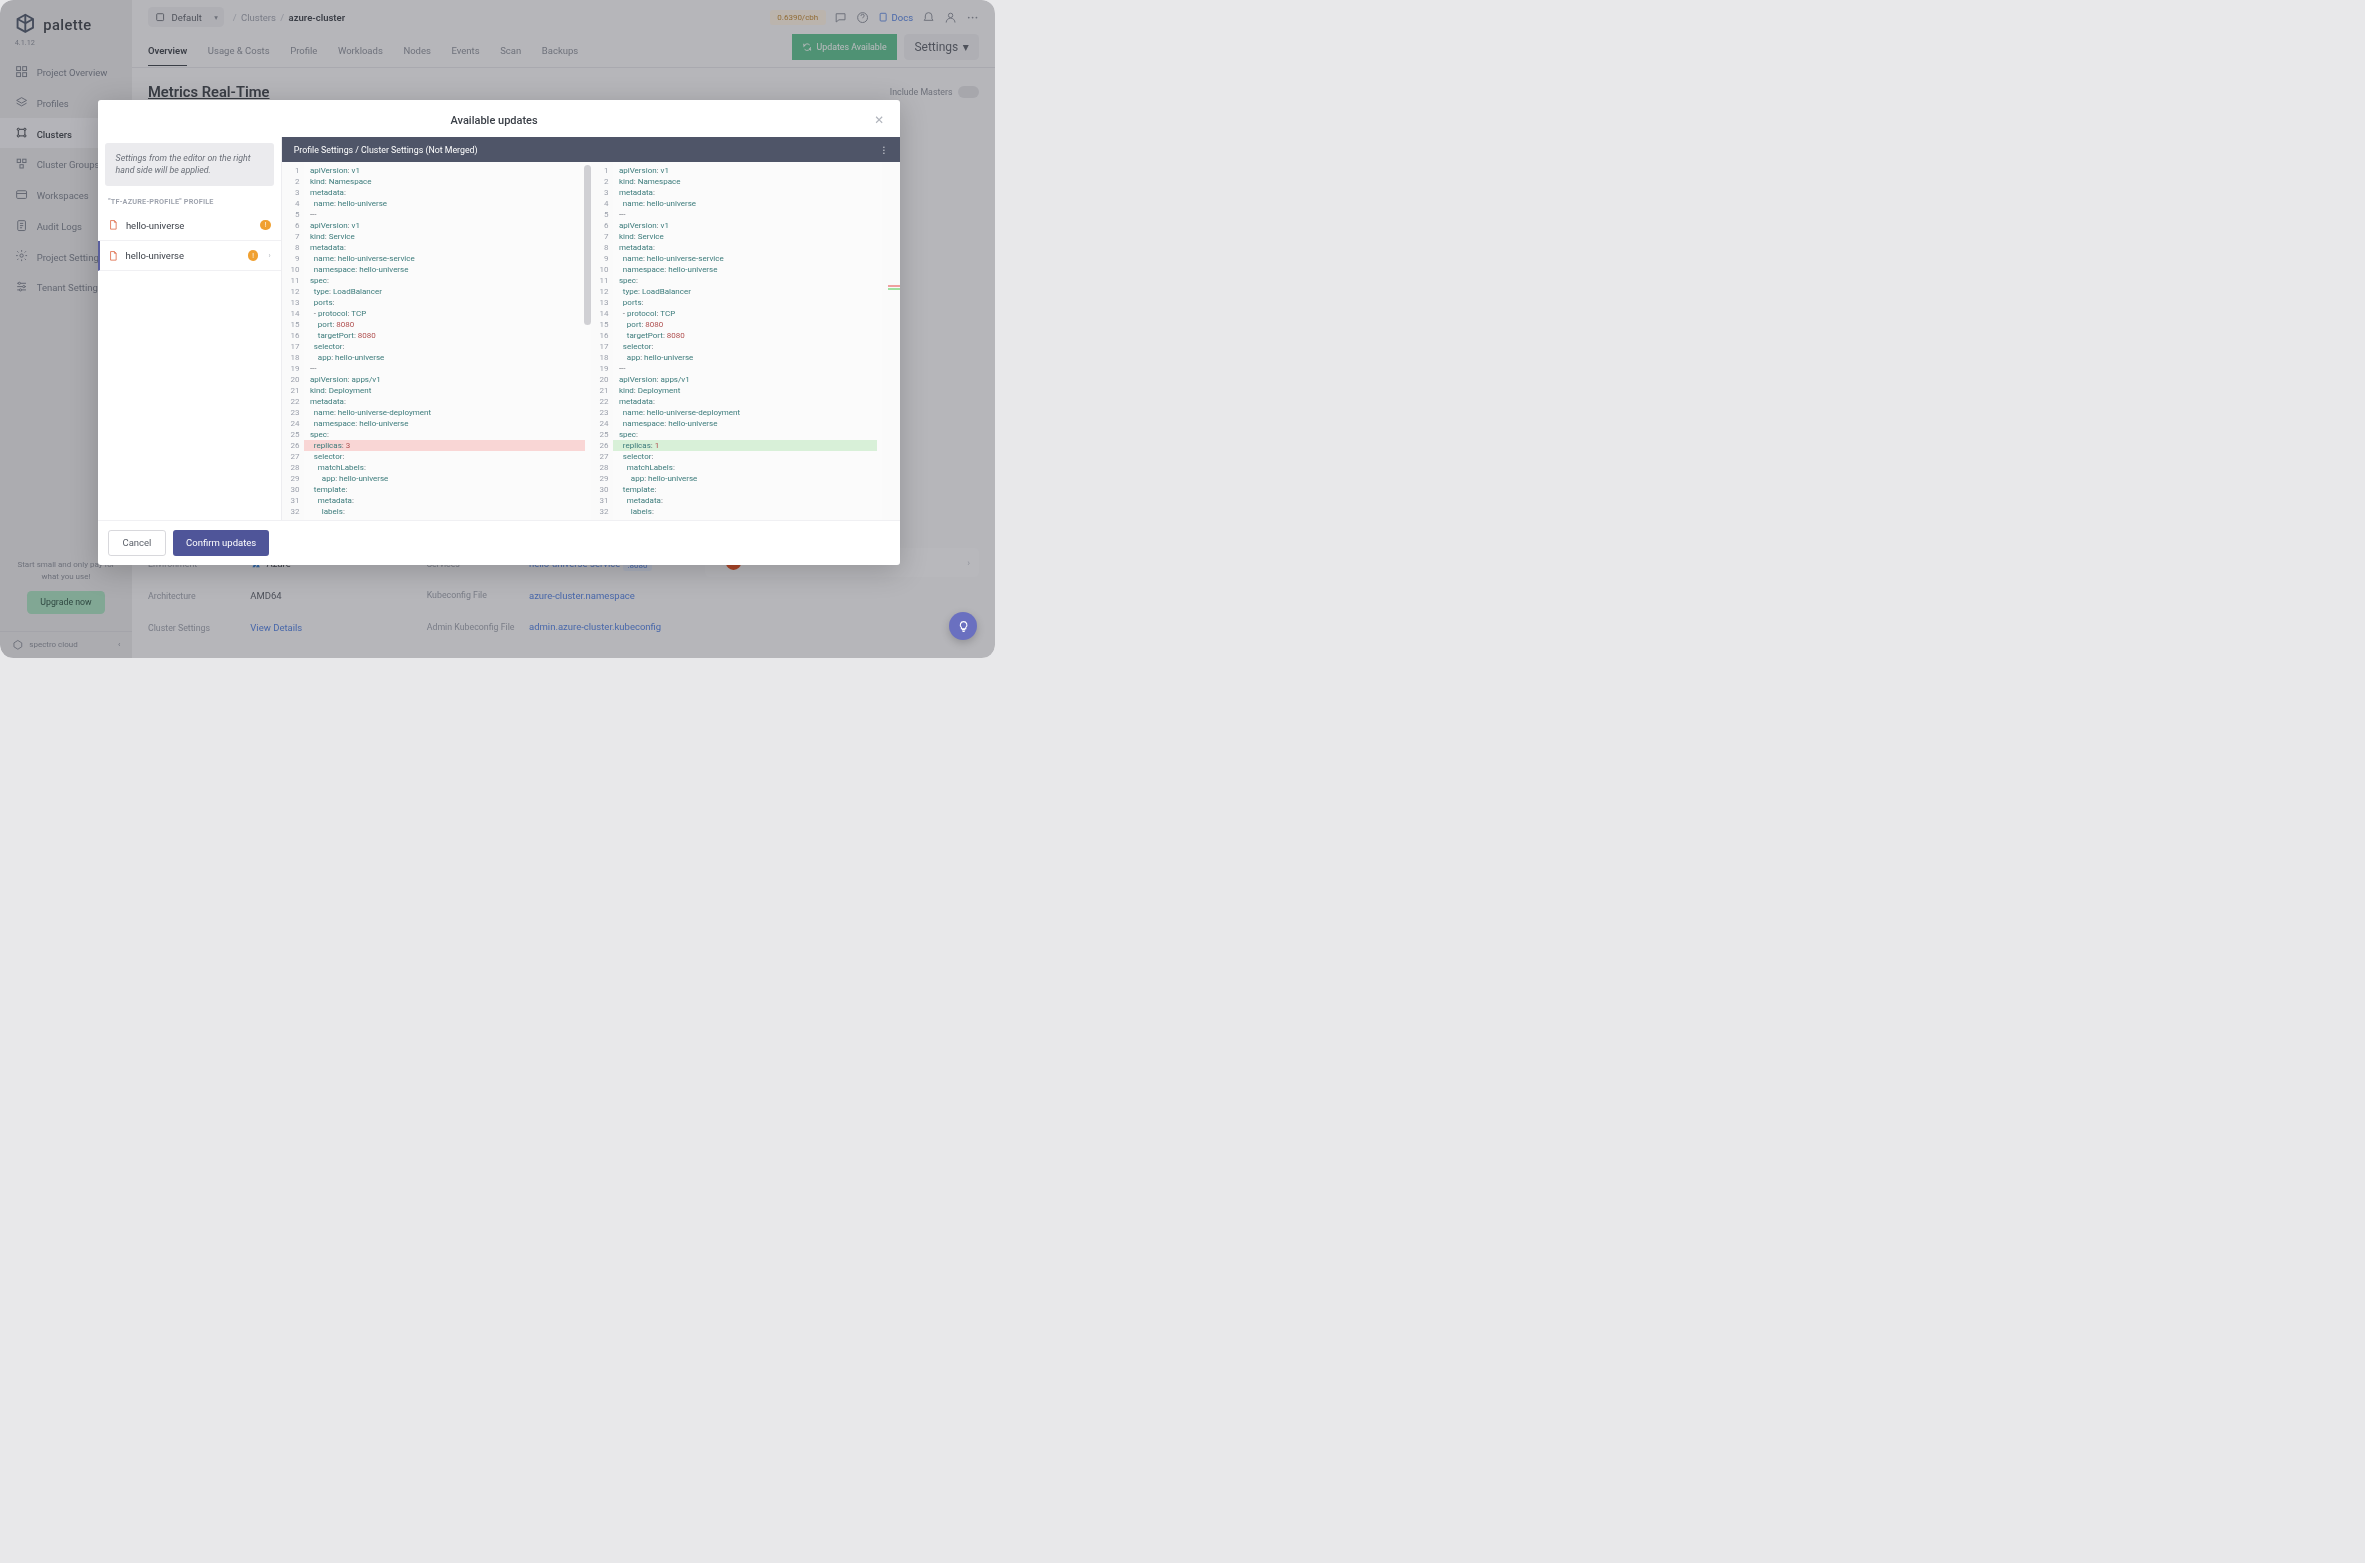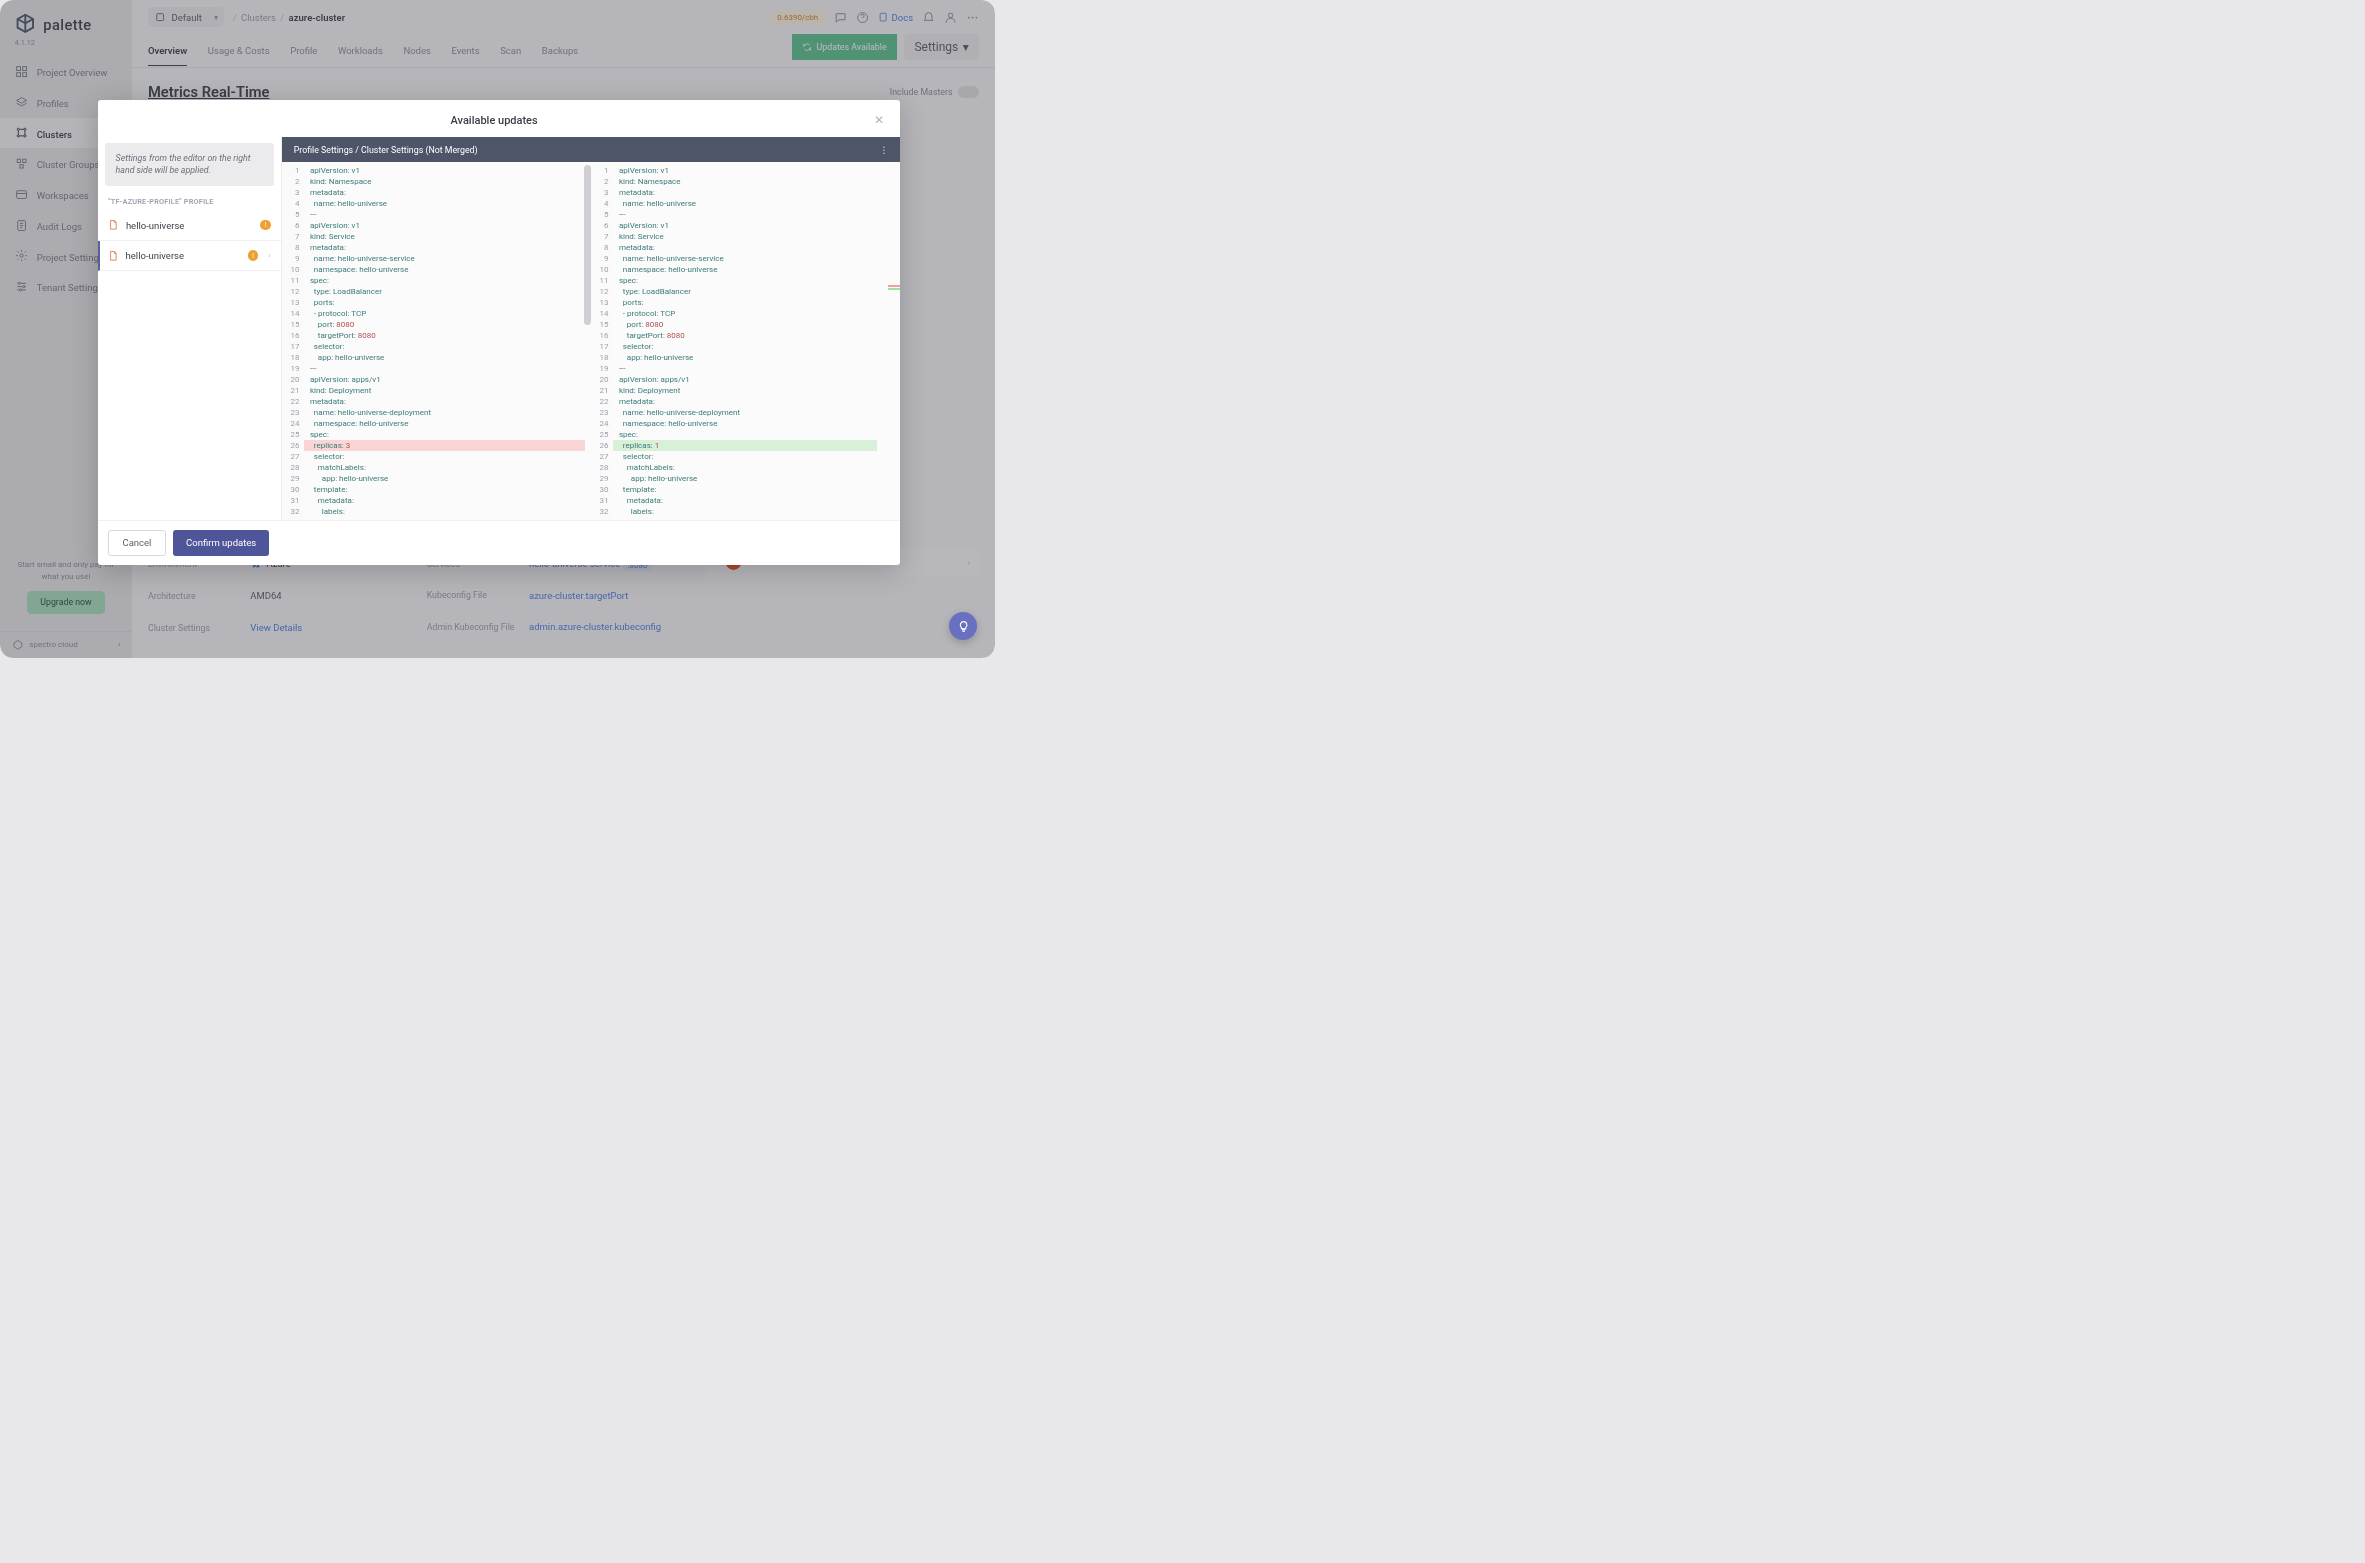--- a/index.html
+++ b/index.html
@@ -290,21 +290,21 @@
           <span class="link-val">View Details</span>
         </div>
     </div>
     <div>
       <div class="detail-row">
           <span class="detail-label">Services</span>
           <span class="link-val"><span>hello-universe-service</span><span class="port-badge">:8080</span></span>
         </div>
       <div class="detail-row">
           <span class="detail-label">Kubeconfig File</span>
-          <span class="link-val">azure-cluster.targetPort</span>
+          <span class="link-val">azure-cluster.namespace</span>
         </div>
       <div class="detail-row">
           <span class="detail-label">Admin Kubeconfig File</span>
           <span class="link-val">admin.azure-cluster.kubeconfig</span>
         </div>
     </div>
     <div>
       <div class="pack-row">
           <span class="pack-dot"></span>
           <span class="pack-icon"></span>

